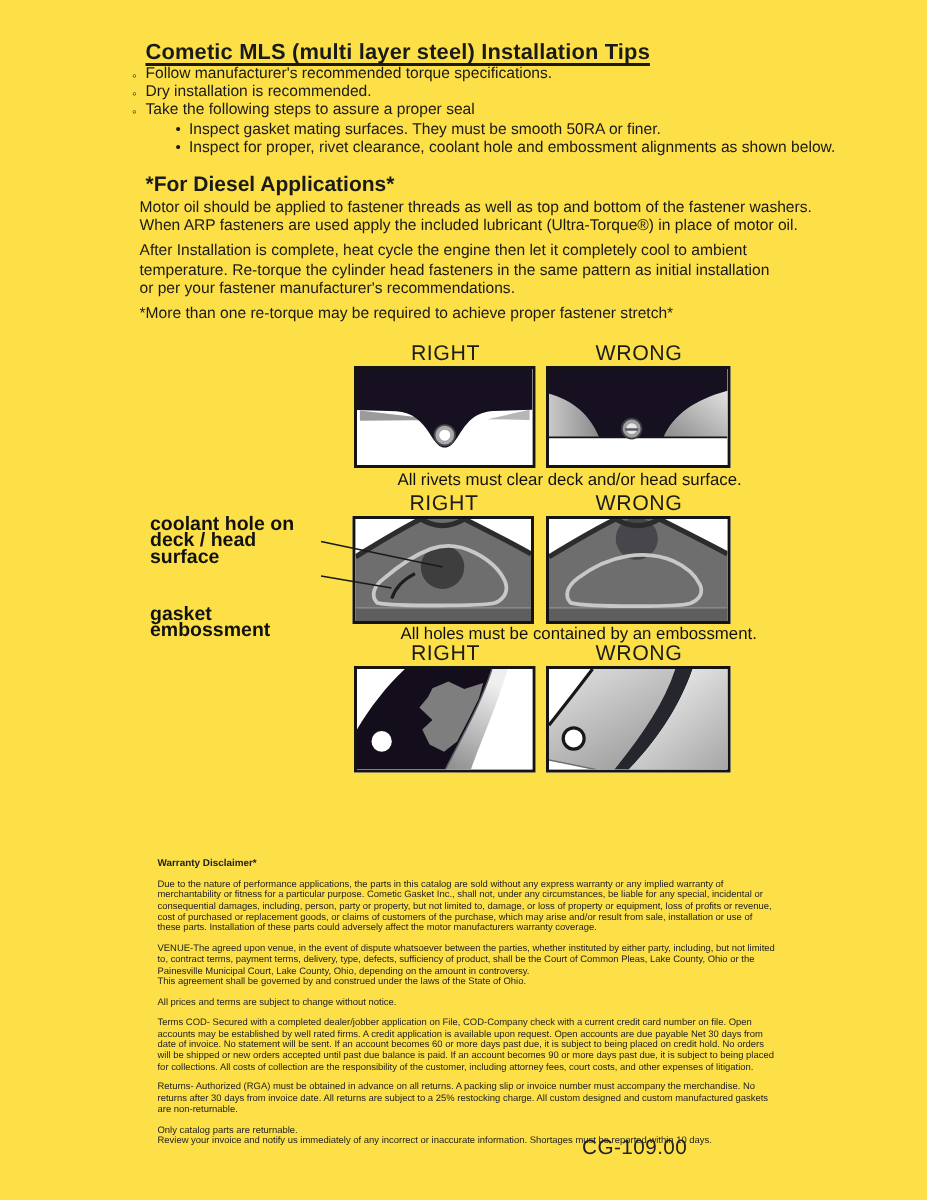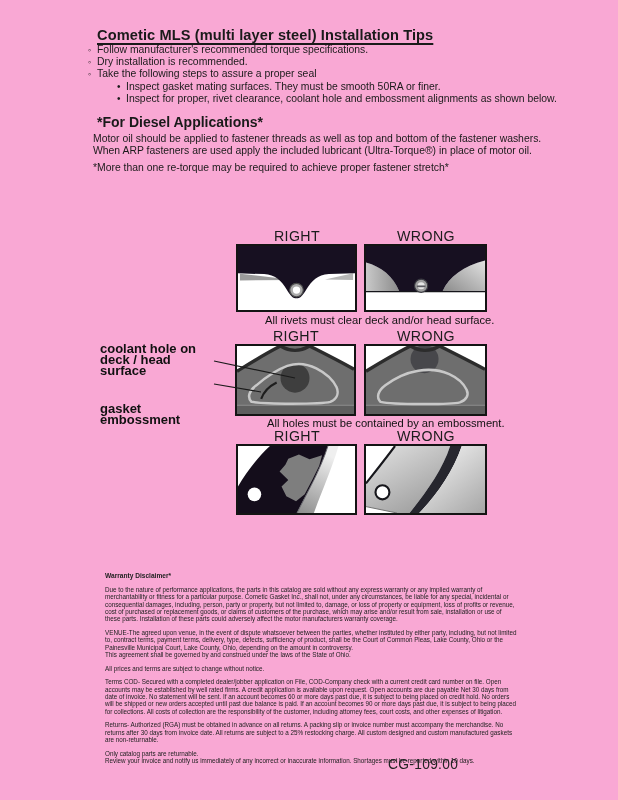--- a/index.html
+++ b/index.html
@@ -1,18 +1,18 @@
 <!DOCTYPE html>
 <html><head>
 <meta charset="utf-8">
 <style>
   html,body { margin:0; padding:0; background:#e8e8e8; }
   .page {
     position:relative; width:618px; height:800px; margin:0 auto;
-    background:#f9a8d4; overflow:hidden;
+    background:#fde047; overflow:hidden;
     font-family:"Liberation Sans", sans-serif; color:#1a1a1a;
   }
   .abs { position:absolute; }
 
   .title {
     left:97px; top:28px; font-size:14.6px; font-weight:bold; line-height:15px;
     letter-spacing:0.1px;
     text-decoration:underline; text-underline-offset:3px; text-decoration-thickness:1.6px;
   }
 
@@ -69,20 +69,23 @@
       <span class="marker">•</span>
       <span>Inspect for proper, rivet clearance, coolant hole and embossment alignments as shown below.</span>
     </div>
   </div>
 
   <div class="abs diesel-heading">*For Diesel Applications*</div>
 
   <div class="abs body-copy">
     <p>Motor oil should be applied to fastener threads as well as top and bottom of the fastener washers.
 When ARP fasteners are used apply the included lubricant (Ultra-Torque®) in place of motor oil.</p>
+    <p>After Installation is complete, heat cycle the engine then let it completely cool to ambient
+temperature. Re-torque the cylinder head fasteners in the same pattern as initial installation
+or per your fastener manufacturer's recommendations.</p>
     <p>*More than one re-torque may be required to achieve proper fastener stretch*</p>
   </div>
 
   <div class="abs fig-col" style="left:236px; top:229px; width:122px;">
     <div class="fig-header">RIGHT</div>
     <svg class="figbox" width="117" height="64" viewBox="0 0 121 66" preserveAspectRatio="none">
       <rect width="121" height="66" fill="#ffffff"></rect>
       <path d="M2,28.5 L58,35 L2,35.5 Z" fill="#9b9b9b"></path>
       <path d="M119,28 L90,34.5 L119,35 Z" fill="#b6b6b6"></path>
       <path d="M0,0 H121 V28 L94,28.8 C82,29.6 76.5,35.5 70.5,45 C66.5,51.5 64,54 60.5,54 C57,54 54.5,51.5 50.5,45 C44.5,35.5 38.5,29.8 27,29 L0,28.2 Z" fill="#171021"></path>

